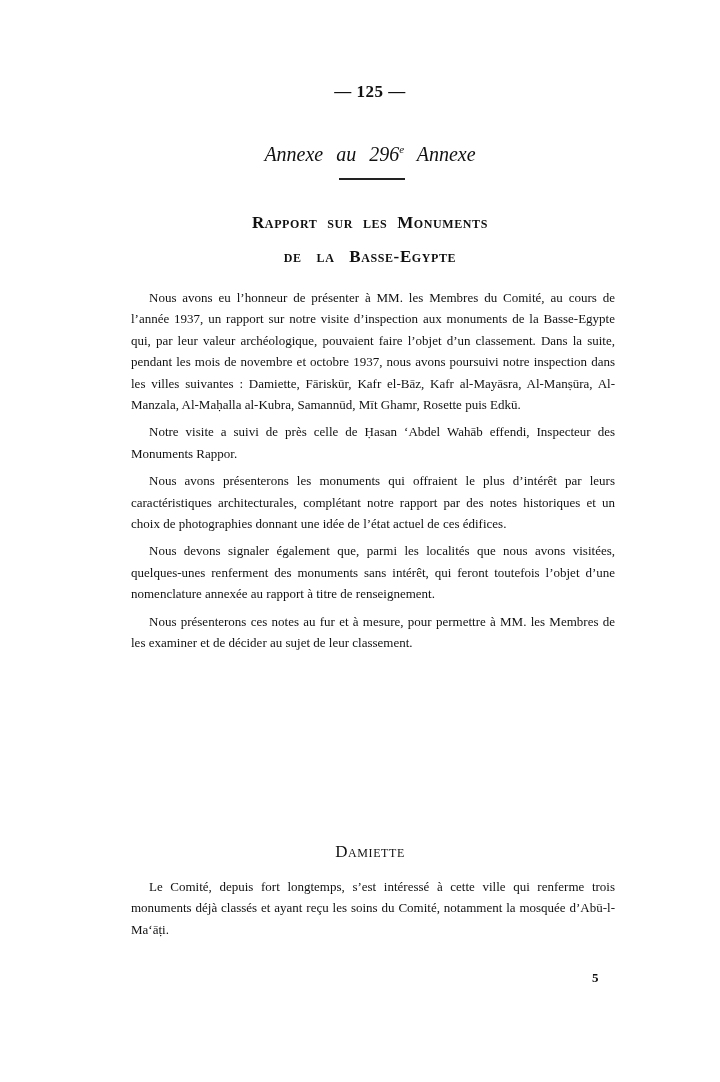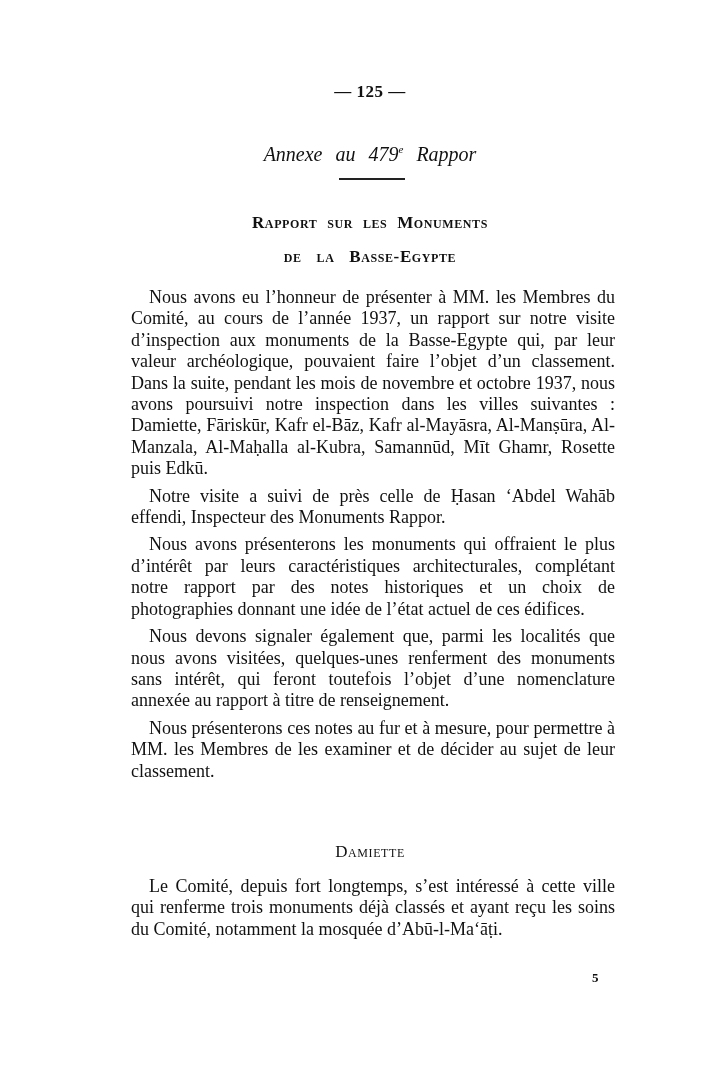--- a/index.html
+++ b/index.html
@@ -67,21 +67,21 @@
     letter-spacing: 0.6px;
     word-spacing: 5px;
   }
   .heading-1 { top: 213px; }
   .heading-2 { top: 247px; word-spacing: 10px; }
   .body-text {
     position: absolute;
     left: 131px;
     width: 484px;
     font-family: "Liberation Serif", serif;
-    font-size: 18px;
+    font-size: 13px;
     line-height: 21.4px;
     text-align: justify;
   }
   .body-text p {
     margin: 0 0 6px 0;
     text-indent: 18px;
   }
   .section-1 { top: 287px; }
   .section-heading {
     position: absolute;
@@ -104,21 +104,21 @@
     font-size: 13px;
   }
 </style>
 </head>
 <body>
 
 <div class="page">
 
   <div class="page-number">— 125 —</div>
 
-  <div class="annex-title"><span>Annexe  au  479</span><sup>e</sup><span> Rappor</span></div>
+  <div class="annex-title"><span>Annexe  au  296</span><sup>e</sup><span> Annexe</span></div>
 
   <div class="title-rule"></div>
 
   <div class="heading heading-1">Rapport sur les Monuments</div>
   <div class="heading heading-2">de la Basse-Egypte</div>
 
   <div class="body-text section-1">
     <p>Nous avons eu l’honneur de présenter à MM. les Membres du Comité, au cours de l’année 1937, un rapport sur notre visite d’inspection aux monuments de la Basse-Egypte qui, par leur valeur archéologique, pouvaient faire l’objet d’un classement. Dans la suite, pendant les mois de novembre et octobre 1937, nous avons poursuivi notre inspection dans les villes suivantes : Damiette, Fāriskūr, Kafr el-Bāz, Kafr al-Mayāsra, Al-Manṣūra, Al-Manzala, Al-Maḥalla al-Kubra, Samannūd, Mīt Ghamr, Rosette puis Edkū.</p>
     <p>Notre visite a suivi de près celle de Ḥasan ‘Abdel Wahāb effendi, Inspecteur des Monuments Rappor.</p>
     <p>Nous avons présenterons les monuments qui offraient le plus d’intérêt par leurs caractéristiques architecturales, complétant notre rapport par des notes historiques et un choix de photographies donnant une idée de l’état actuel de ces édifices.</p>

